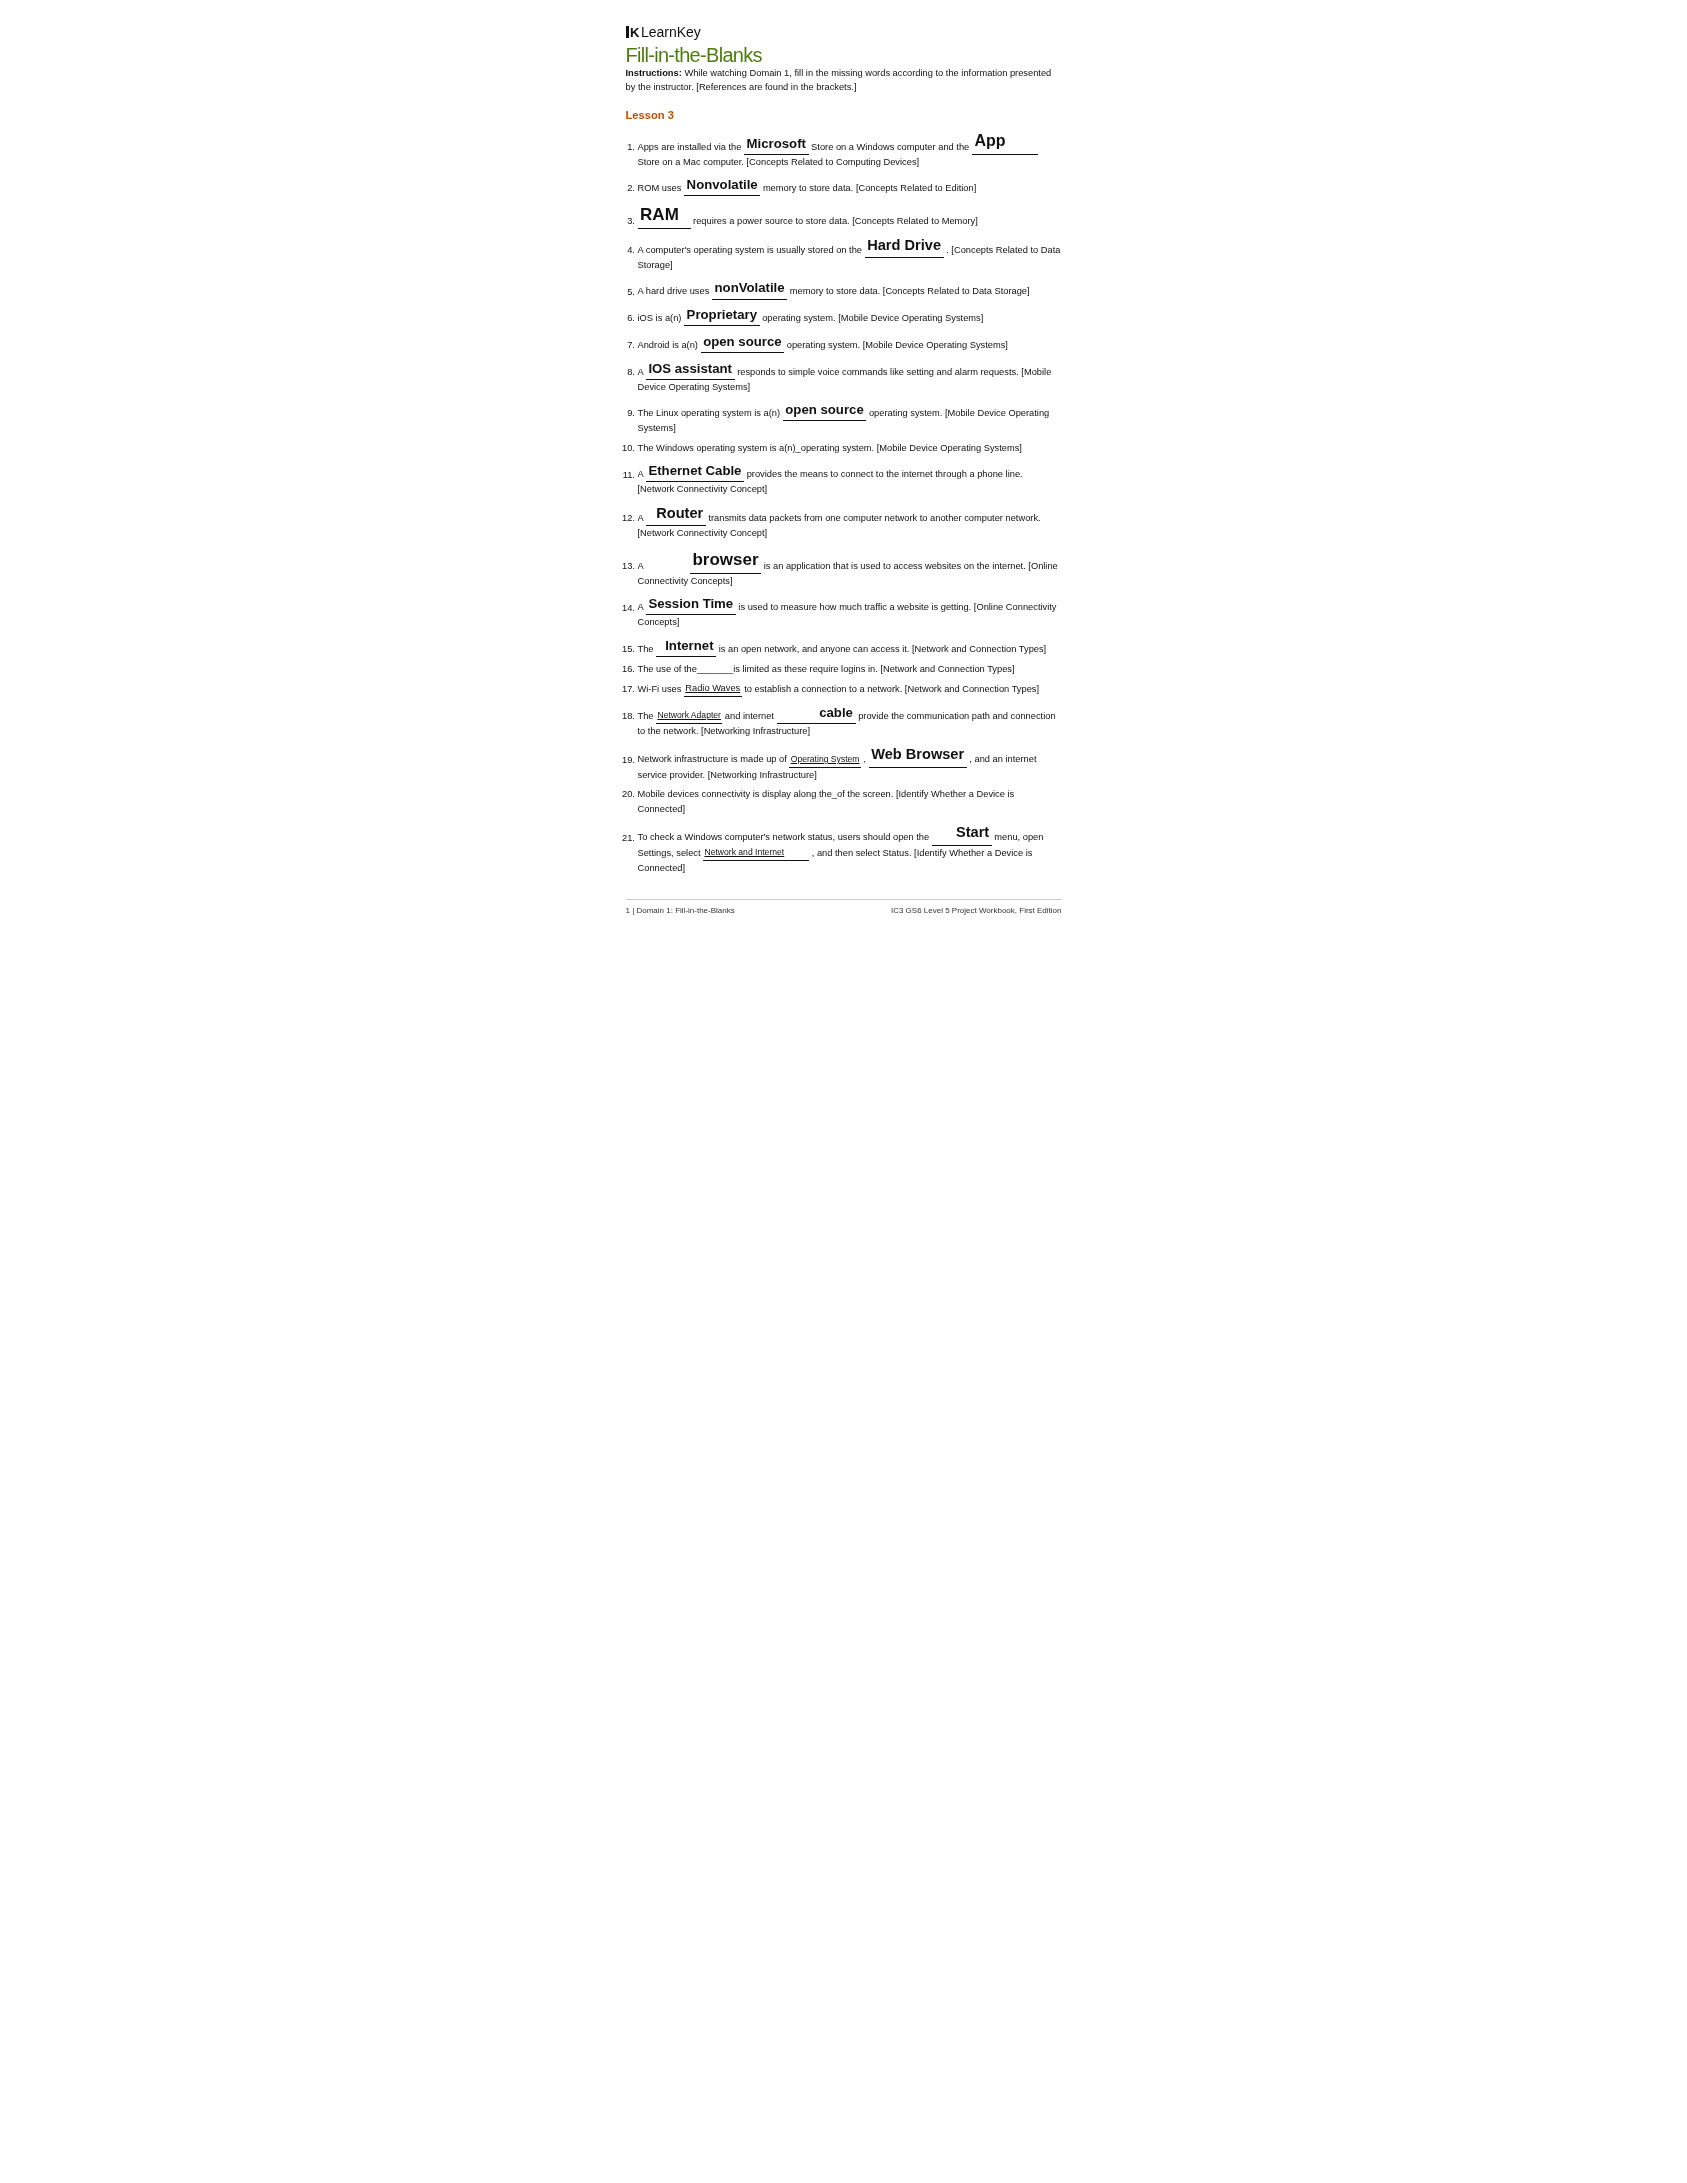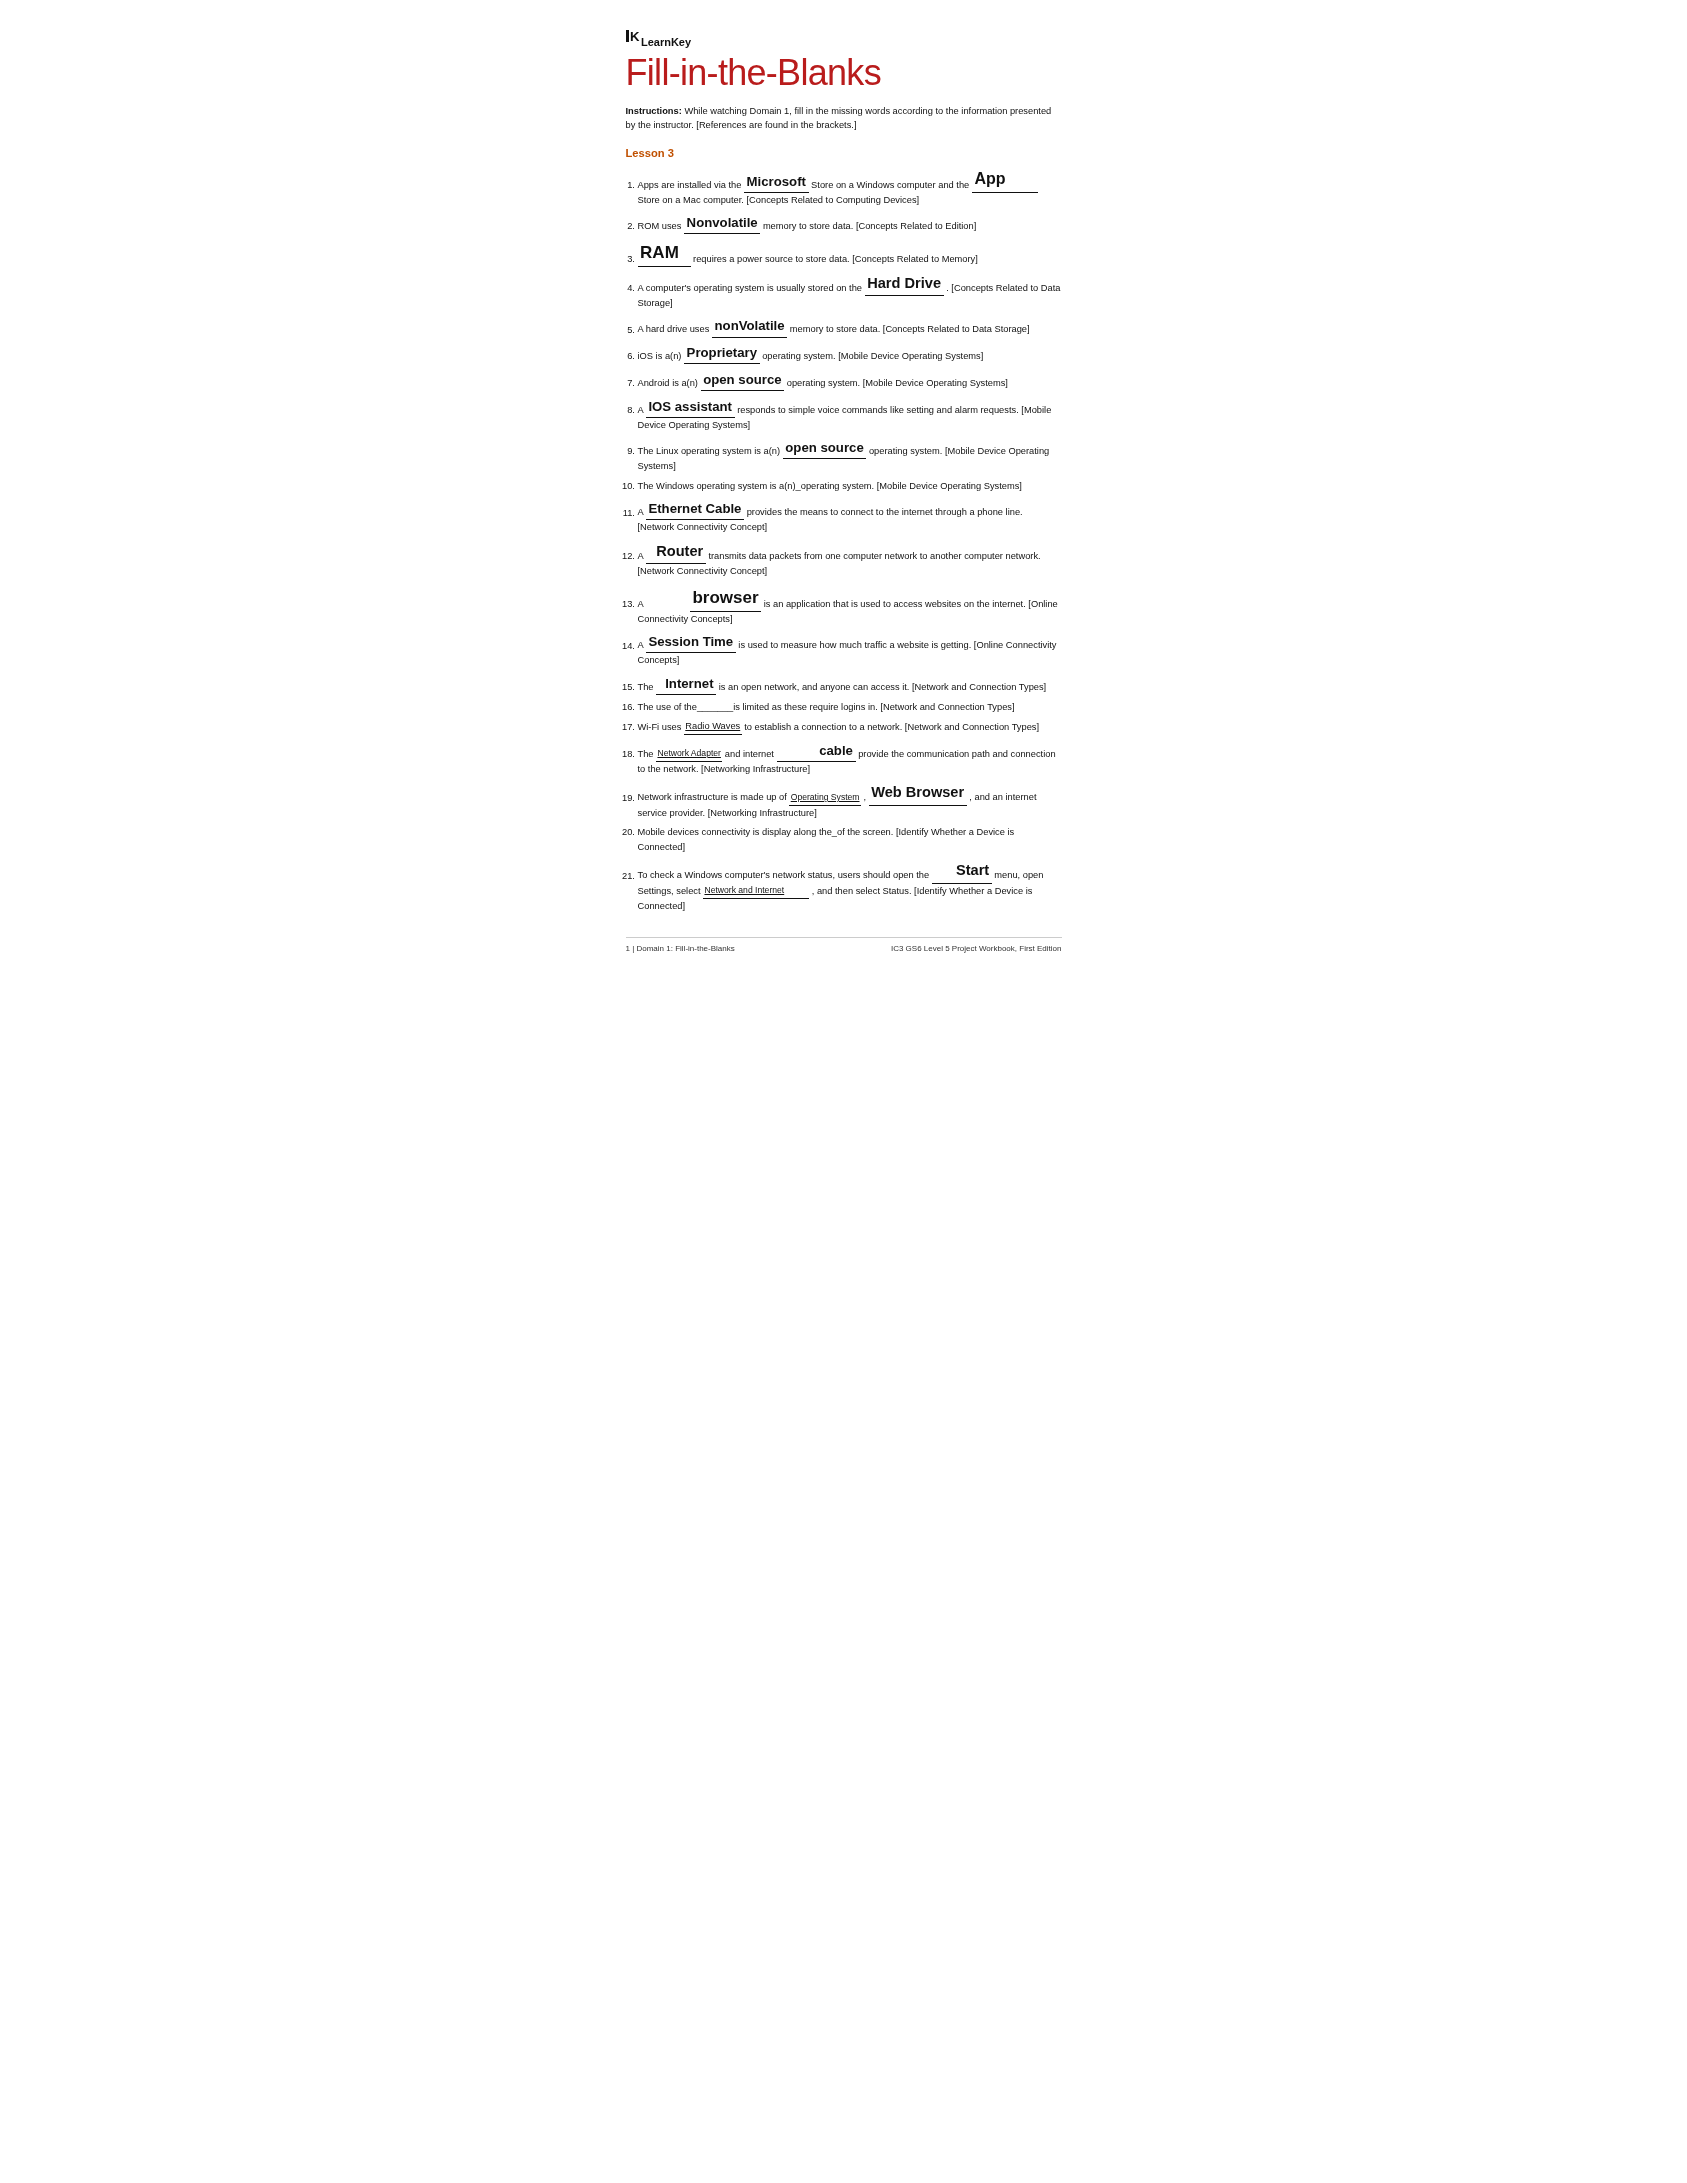--- a/index.html
+++ b/index.html
@@ -11,24 +11,24 @@
       width: 516px;
       margin: 0 auto;
       padding: 24px 40px 40px 40px;
     }
     .logo-area {
       display: flex;
       align-items: center;
       margin-bottom: 4px;
     }
     h1 {
-      font-size: 36px;
+      font-size: 20px;
       font-weight: 400;
-      color: #b91c1c;
-      margin-bottom: 11px;
+      color: #4d7c0f;
+      margin-bottom: 0;
       letter-spacing: -0.7px;
     }
     .instructions {
       font-size: 9.3px;
       margin-bottom: 14.6px;
       line-height: 1.5;
     }
     .instructions b { font-weight: bold; }
     .lesson-title {
       font-size: 11.2px;
@@ -94,26 +94,25 @@
       vertical-align: middle;
     }
     .lk-k {
       font-size: 13.2px;
       font-weight: 900;
       color: #111;
       font-family: Arial Black, sans-serif;
       vertical-align: middle;
     }
     .lk-learnkey {
-      font-size: 11px;
-      font-weight: bold;
+      font-size: 14px;
+      font-weight: normal;
       color: #111;
       margin-left: 1.3px;
       vertical-align: middle;
-      margin-top: 12px;
     }
   </style>
 </head>
 <body>
 
 <div class="logo-area">
   <span class="lk-bar"></span>
   <span class="lk-k">K</span>
   <span class="lk-learnkey">LearnKey</span>
 </div>

